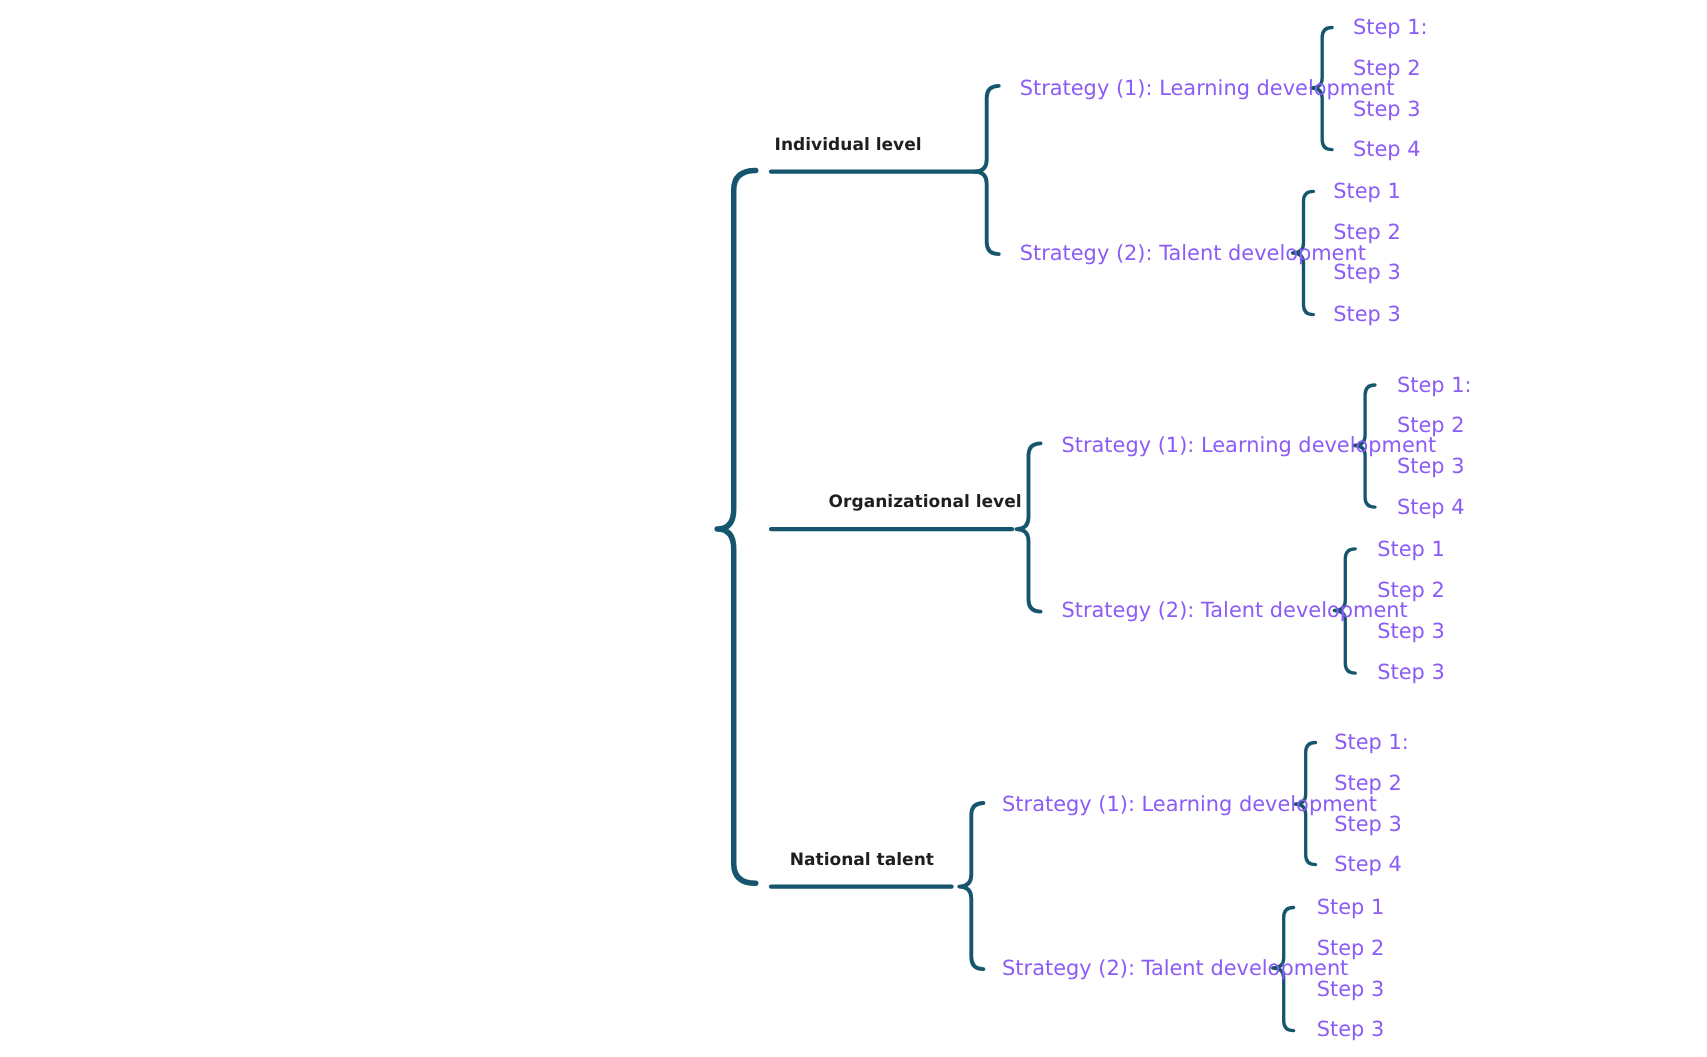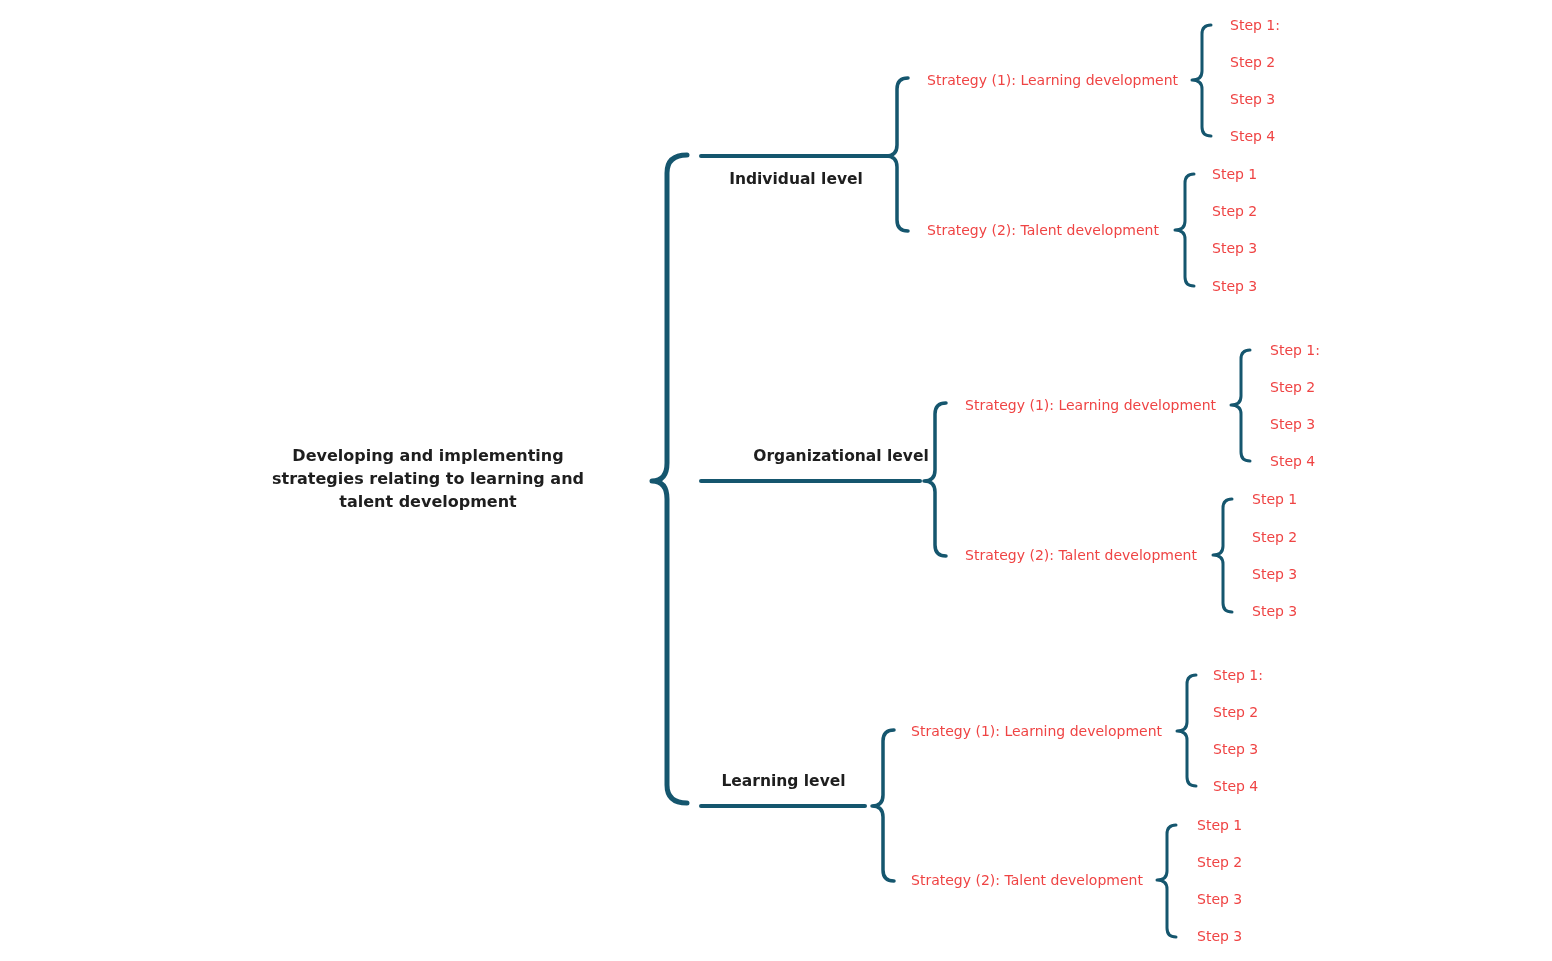--- a/index.html
+++ b/index.html
@@ -39,22 +39,22 @@
     position: absolute;
     height: 20px; line-height: 20px;
     text-align: center;
     font-size: 15.5px; font-weight: bold;
     color: #1e1e1e;
     white-space: nowrap;
   }
   .node {
     position: absolute;
     height: 20px; line-height: 20px;
-    font-size: 14px;
-    color: #ef4444;
+    font-size: 19px;
+    color: #8b5cf6;
     white-space: nowrap;
   }
 </style>
 </head>
 <body>
 
 <div class="canvas">
 
   <svg class="connector-layer" width="1552" height="961" viewBox="0 0 1552 961" xmlns="http://www.w3.org/2000/svg">
 
@@ -71,25 +71,24 @@
     <path class="brace brace-steps" d="M 1211 25 Q 1202 25 1202 34 L 1202 71 Q 1202 80 1192 80 Q 1202 80 1202 89 L 1202 127 Q 1202 136 1211 136"></path>
     <path class="brace brace-steps" d="M 1194 174 Q 1185 174 1185 183 L 1185 221 Q 1185 230 1175 230 Q 1185 230 1185 239 L 1185 277 Q 1185 286 1194 286"></path>
 
     <path class="brace brace-steps" d="M 1250 350 Q 1241 350 1241 359 L 1241 396 Q 1241 405 1231 405 Q 1241 405 1241 414 L 1241 452 Q 1241 461 1250 461"></path>
     <path class="brace brace-steps" d="M 1232 499 Q 1223 499 1223 508 L 1223 546 Q 1223 555 1213 555 Q 1223 555 1223 564 L 1223 603 Q 1223 612 1232 612"></path>
 
     <path class="brace brace-steps" d="M 1196 675 Q 1187 675 1187 684 L 1187 722 Q 1187 731 1177 731 Q 1187 731 1187 740 L 1187 777 Q 1187 786 1196 786"></path>
     <path class="brace brace-steps" d="M 1176 825 Q 1167 825 1167 834 L 1167 871 Q 1167 880 1157 880 Q 1167 880 1167 889 L 1167 928 Q 1167 937 1176 937"></path>
   </svg>
 
-  <div class="root-label">Developing and implementing strategies relating to learning and talent development</div>
 
-  <div class="level-label" style="left:702px; top:121px; width:188px;margin-top:48px;">Individual level</div>
+  <div class="level-label" style="left:677px; top:121px; width:188px;">Individual level</div>
   <div class="level-label" style="left:731px; top:446px; width:220px;">Organizational level</div>
-  <div class="level-label" style="left:701px; top:771px; width:165px;">Learning level</div>
+  <div class="level-label" style="left:701px; top:771px; width:165px;">National talent</div>
 
   <div class="node" style="left:927px; top:70px;">Strategy (1): Learning development</div>
   <div class="node" style="left:1230px; top:15px;">Step 1:</div>
   <div class="node" style="left:1230px; top:52px;">Step 2</div>
   <div class="node" style="left:1230px; top:89px;">Step 3</div>
   <div class="node" style="left:1230px; top:126px;">Step 4</div>
 
   <div class="node" style="left:927px; top:220px;">Strategy (2): Talent development</div>
   <div class="node" style="left:1212px; top:164px;">Step 1</div>
   <div class="node" style="left:1212px; top:201px;">Step 2</div>

